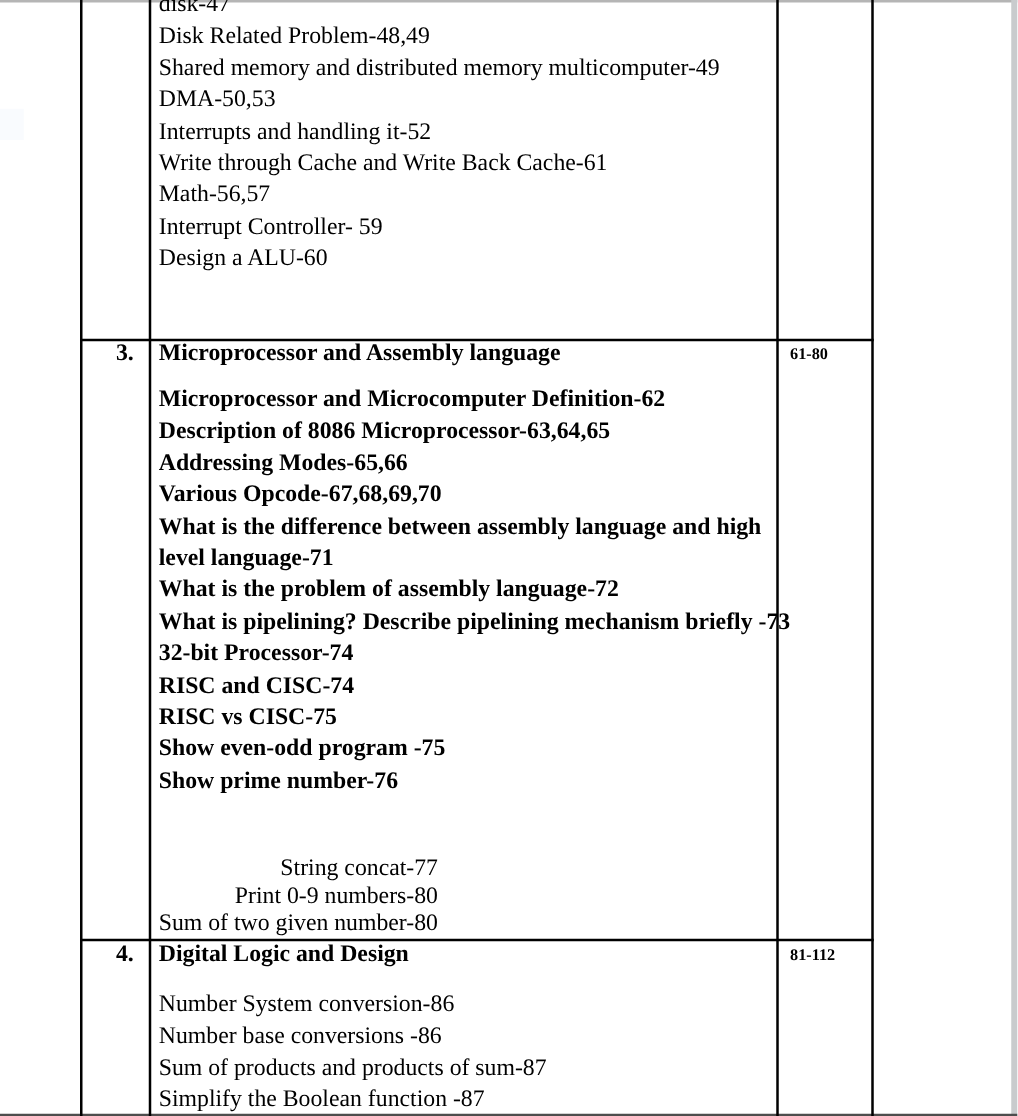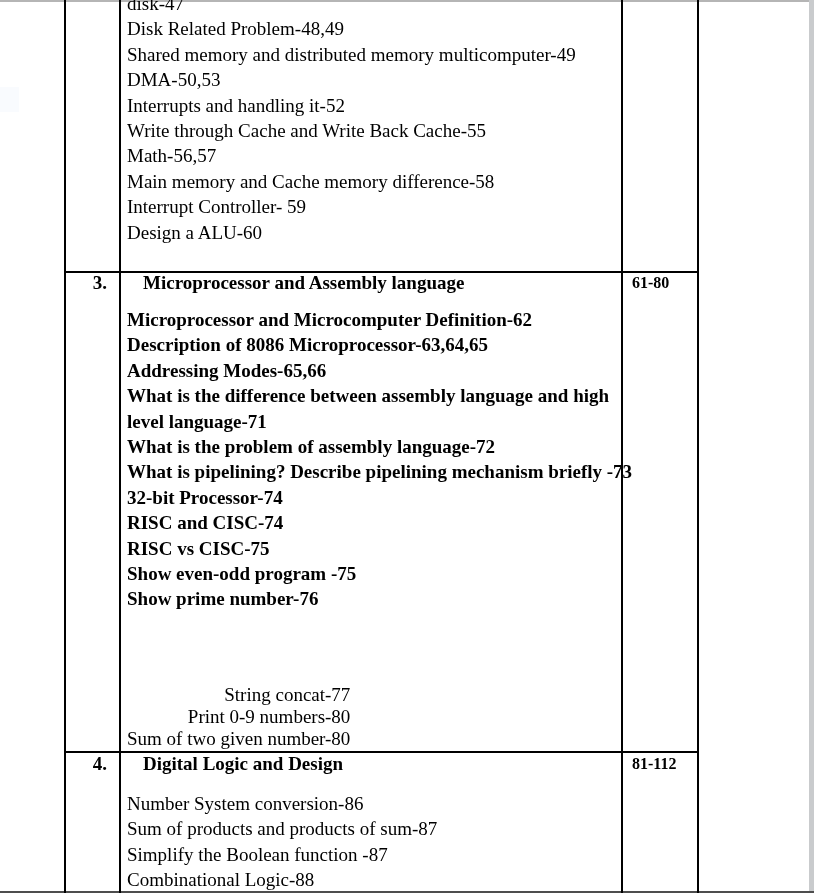--- a/index.html
+++ b/index.html
@@ -33,22 +33,22 @@
   
   .lines { position: absolute; left: 127px; font-size: 19px; }
   .lines > div { height: 25.4px; line-height: 25.4px; white-space: nowrap; }
   .lines.tight > div { height: 22px; line-height: 22px; text-align: right; }
   .row2-lines  { top: -9px; }
   .row3-lines  { top: 307px; font-weight: bold; }
   .row3-tight  { top: 684px; }
   .row4-lines  { top: 791px; }
 
   .row-num   { position: absolute; left: 65px; width: 42px; text-align: right; font-weight: bold; font-size: 19px; line-height: 24px; }
-  .row-title { position: absolute; left: 127px; font-weight: bold; font-size: 19px; line-height: 24px; white-space: nowrap; margin-left: 16px; }
-  .row-pages { position: absolute; left: 632px; font-weight: bold; font-size: 16px; line-height: 24px; }
+  .row-title { position: absolute; left: 127px; font-weight: bold; font-size: 19px; line-height: 24px; white-space: nowrap; }
+  .row-pages { position: absolute; left: 632px; font-weight: bold; font-size: 13px; line-height: 24px; }
   .y-row3 { top: 271px; }
   .y-row4 { top: 752px; }
 </style>
 </head>
 <body>
 
 <div class="stage">
 
   <div class="top-edge"></div>
   <div class="right-strip"></div>
@@ -61,35 +61,35 @@
   <div class="vline v4"></div>
   <div class="hline h-row3"></div>
   <div class="hline h-row4"></div>
 
   <div class="lines row2-lines">
     <div>disk-47</div>
     <div>Disk Related Problem-48,49</div>
     <div>Shared memory and distributed memory multicomputer-49</div>
     <div>DMA-50,53</div>
     <div>Interrupts and handling it-52</div>
-    <div>Write through Cache and Write Back Cache-55</div>
+    <div>Write through Cache and Write Back Cache-61</div>
     <div>Math-56,57</div>
-    <div>Main memory and Cache memory difference-58</div>
     <div>Interrupt Controller- 59</div>
     <div>Design a ALU-60</div>
   </div>
 
   <div class="row-num y-row3">3.</div>
   <div class="row-title y-row3">Microprocessor and Assembly language</div>
   <div class="row-pages y-row3">61-80</div>
 
   <div class="lines row3-lines">
     <div>Microprocessor and Microcomputer Definition-62</div>
     <div>Description of 8086 Microprocessor-63,64,65</div>
     <div>Addressing Modes-65,66</div>
+    <div>Various Opcode-67,68,69,70</div>
     <div>What is the difference between assembly language and high</div>
     <div>level language-71</div>
     <div>What is the problem of assembly language-72</div>
     <div>What is pipelining? Describe pipelining mechanism briefly -73</div>
     <div>32-bit Processor-74</div>
     <div>RISC and CISC-74</div>
     <div>RISC vs CISC-75</div>
     <div>Show even-odd program -75</div>
     <div>Show prime number-76</div>
   </div>
@@ -98,18 +98,19 @@
     <div>Print 0-9 numbers-80</div>
     <div>Sum of two given number-80</div>
   </div>
 
   <div class="row-num y-row4">4.</div>
   <div class="row-title y-row4">Digital Logic and Design</div>
   <div class="row-pages y-row4">81-112</div>
 
   <div class="lines row4-lines">
     <div>Number System conversion-86</div>
+    <div>Number base conversions -86</div>
     <div>Sum of products and products of sum-87</div>
     <div>Simplify the Boolean function -87</div>
     <div>Combinational Logic-88</div>
   </div>
 
 </div>
 
 </body></html>

